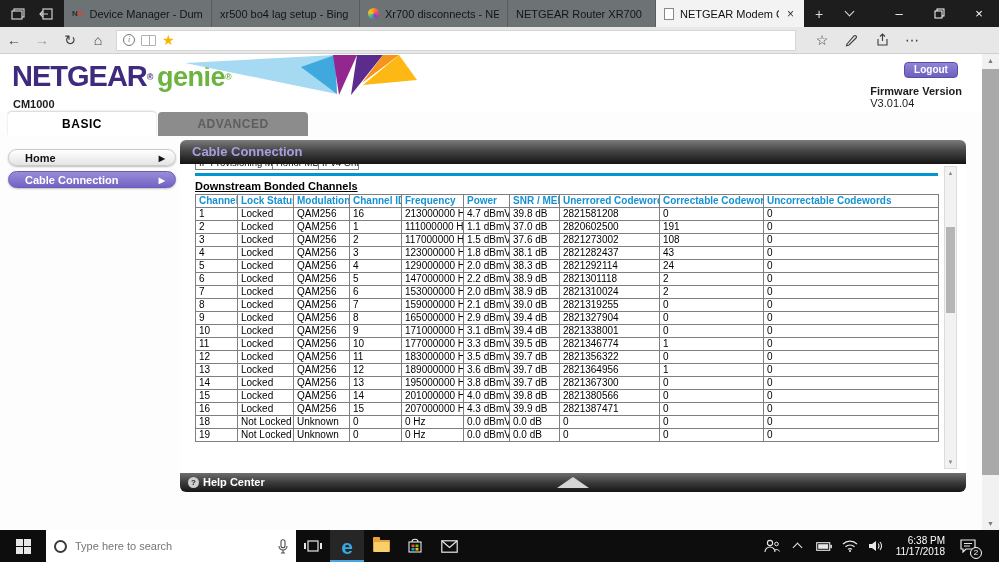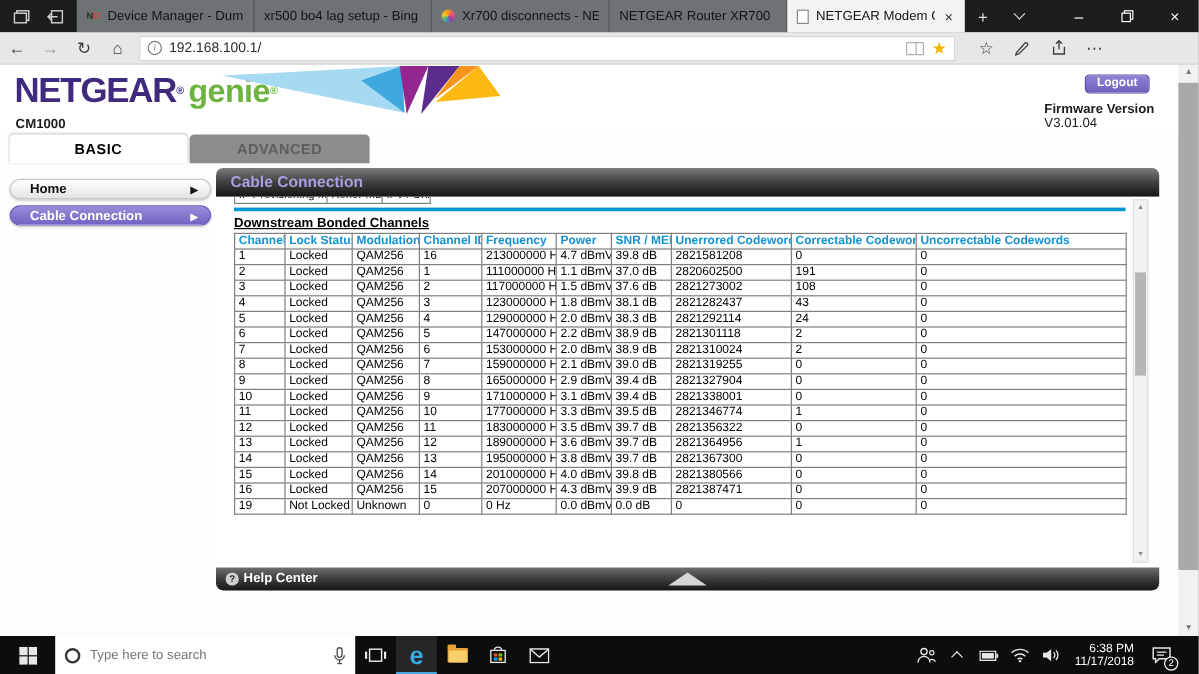--- a/index.html
+++ b/index.html
@@ -176,21 +176,20 @@
     </div>
   </div>
 
   <div class="navbar">
     <div class="nav-btn">←</div>
     <div class="nav-btn dim">→</div>
     <div class="nav-btn">↻</div>
     <div class="nav-btn">⌂</div>
     <div class="urlbox">
       <span class="info-badge">i</span>
-      <input class="url-input" value="192.168.100.1/" style="">
       <span class="book-icon"></span>
       <span class="star-gold">★</span>
     </div>
     <div class="nav-right">
       <div class="nav-btn">☆</div>
       <div class="nav-btn">
         <svg width="14" height="14" viewBox="0 0 14 14">
             <path d="M2 11 L9 3 Q10 2 11 3 Q12 4 11 5 L4 12 L1.5 12.7 Z" fill="none" stroke="#3c3c3c" stroke-width="1.1"></path>
           </svg>
       </div>
@@ -464,20 +463,32 @@
                 <td>QAM256</td>
                 <td>15</td>
                 <td>207000000 Hz</td>
                 <td>4.3 dBmV</td>
                 <td>39.9 dB</td>
                 <td>2821387471</td>
                 <td>0</td>
                 <td>0</td>
               </tr>
               <tr>
+                <td>18</td>
+                <td>Not Locked</td>
+                <td>Unknown</td>
+                <td>0</td>
+                <td>0 Hz</td>
+                <td>0.0 dBmV</td>
+                <td>0.0 dB</td>
+                <td>0</td>
+                <td>0</td>
+                <td>0</td>
+              </tr>
+              <tr>
                 <td>19</td>
                 <td>Not Locked</td>
                 <td>Unknown</td>
                 <td>0</td>
                 <td>0 Hz</td>
                 <td>0.0 dBmV</td>
                 <td>0.0 dB</td>
                 <td>0</td>
                 <td>0</td>
                 <td>0</td>

